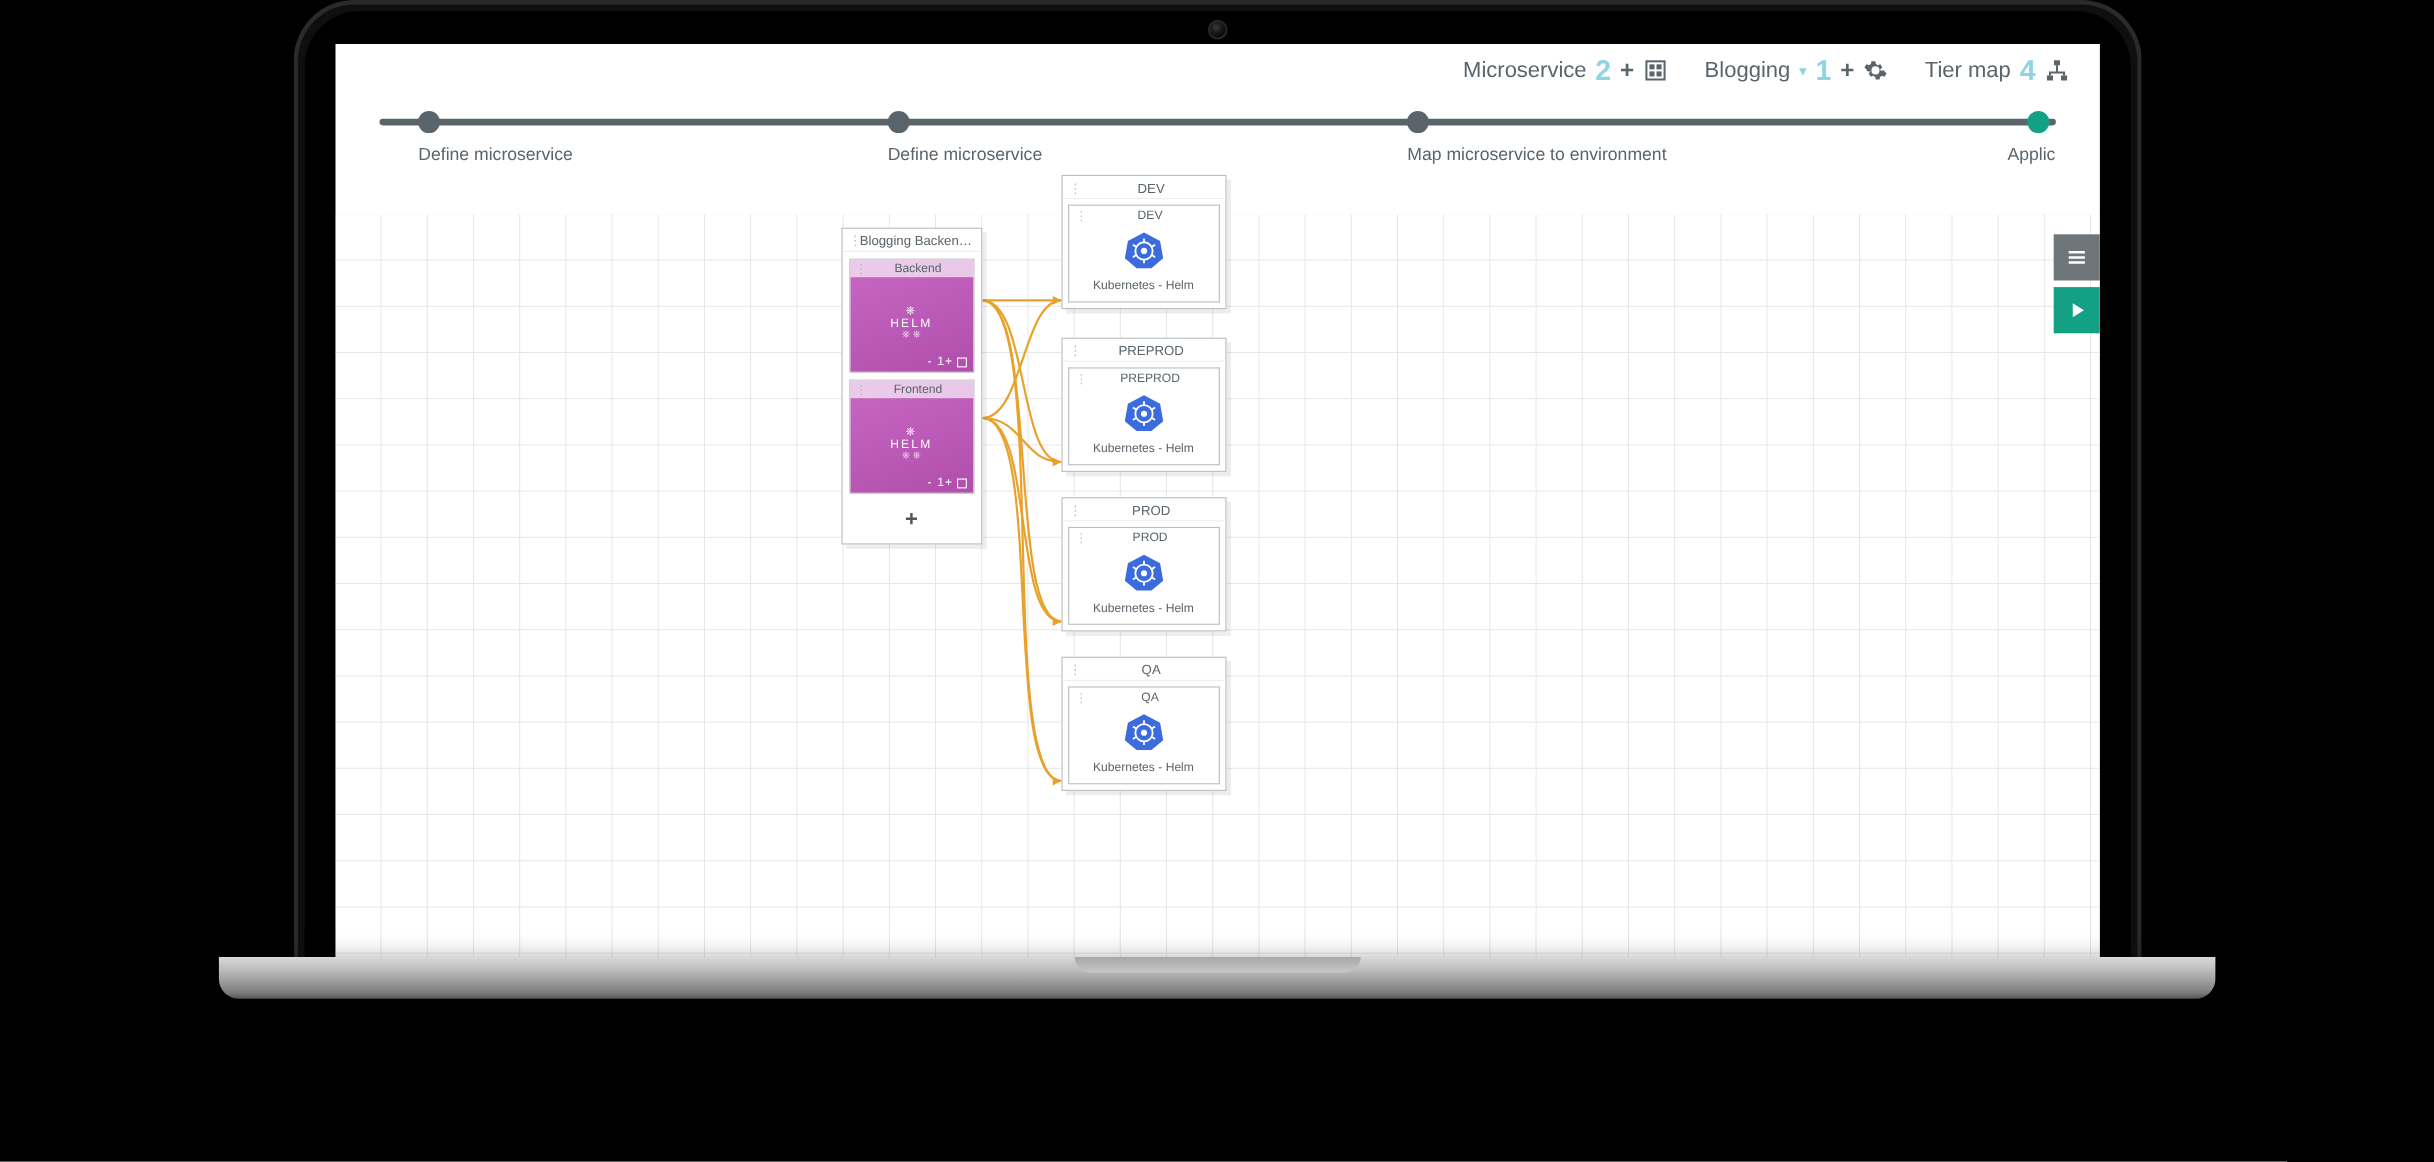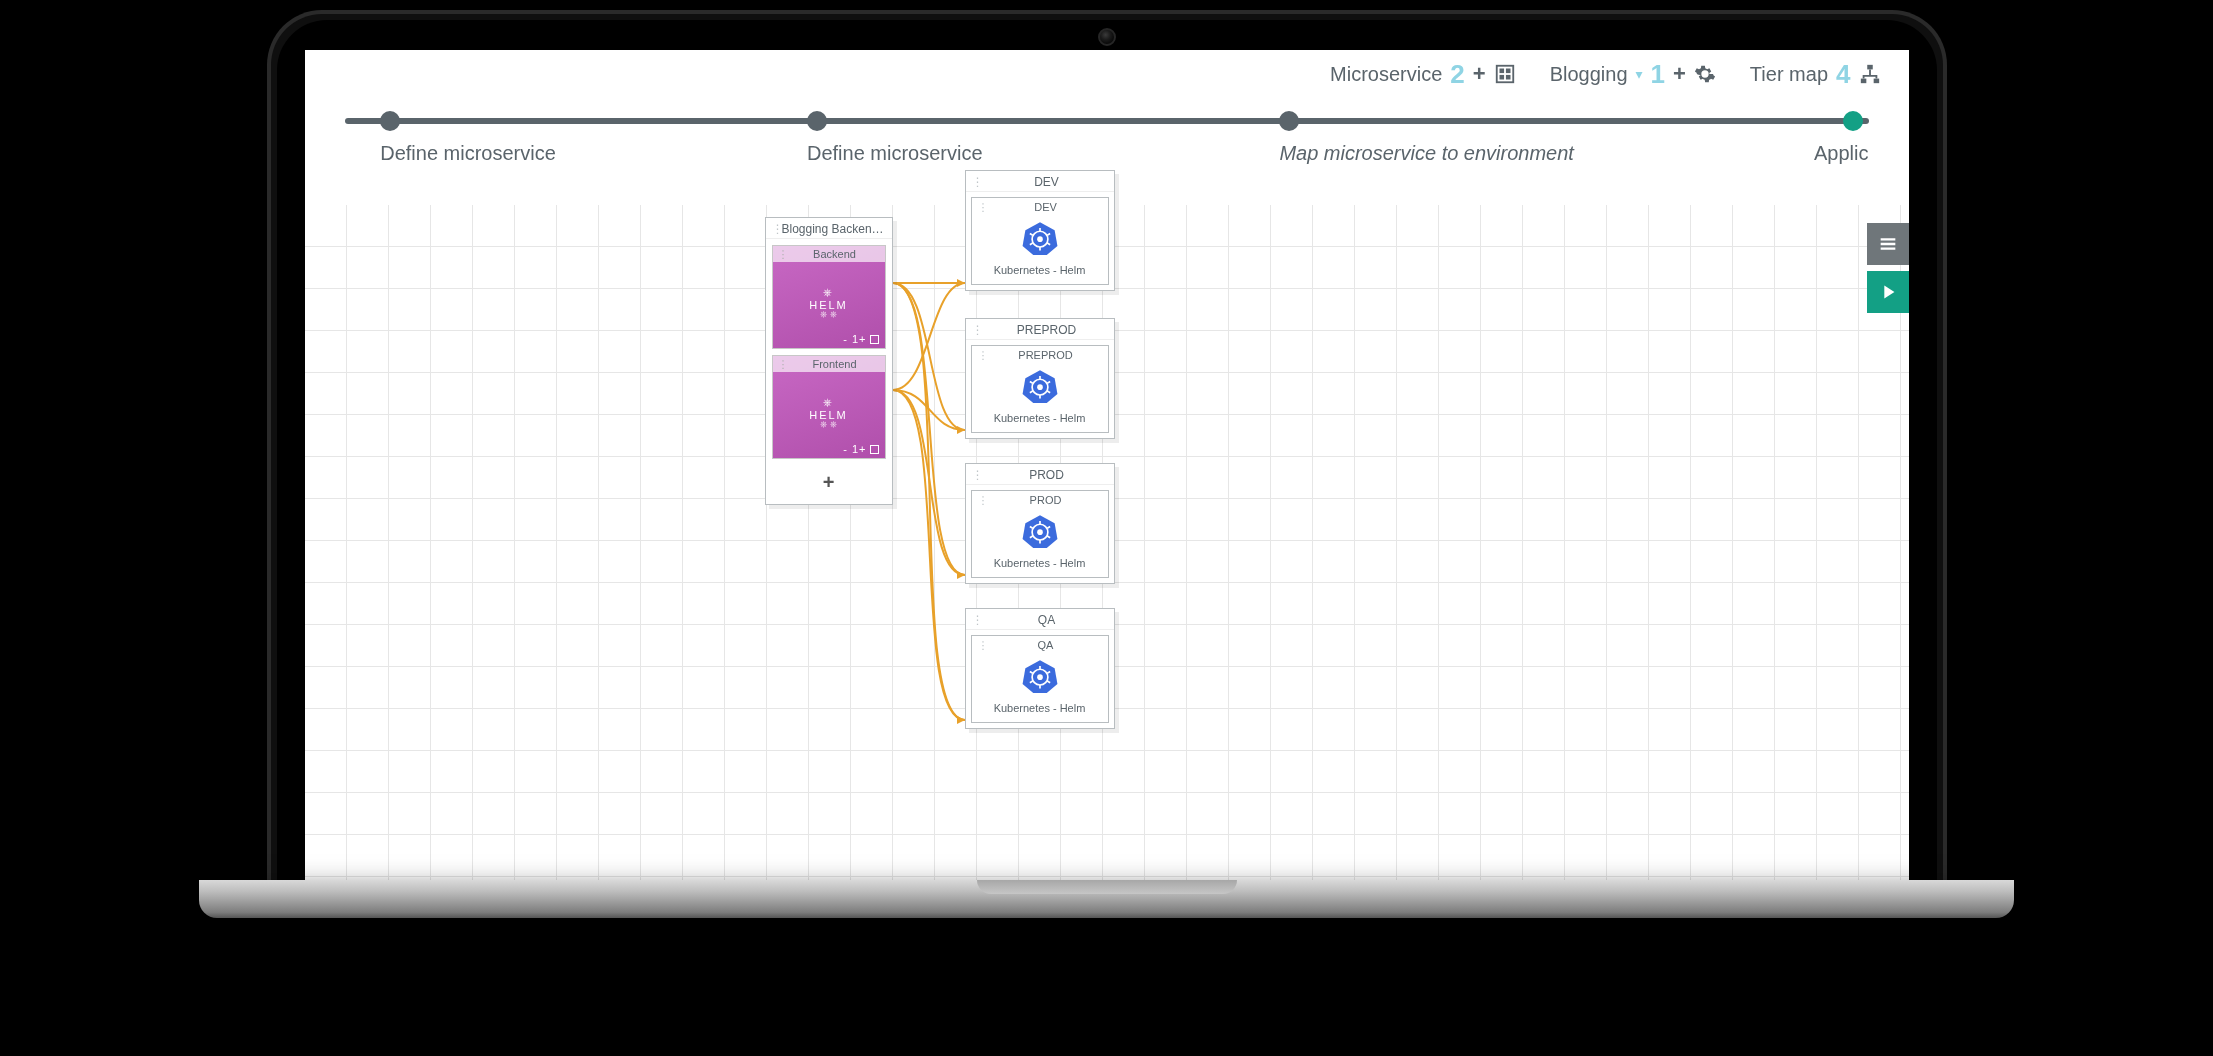--- a/index.html
+++ b/index.html
@@ -11,40 +11,40 @@
     --grid:#e6e6e6;
     --panel-border:#b8bdc0;
     --helm1:#c868c4;
     --helm2:#b04fab;
     --k8s:#3b6bdd;
     --orange:#e8a12a;
   }
   *{box-sizing:border-box;font-family:Arial,Helvetica,sans-serif;}
   body{margin:0;background:#000;min-height:100vh;display:flex;align-items:flex-start;justify-content:center;}
   
-  .laptop{width:1680px;margin-top:10px;position:relative;}
+  .laptop{width:1680px;margin-top:0;position:relative;}
   .bezel{background:#0f0f0f;border-radius:55px 55px 0 0;padding:6px 6px 0 6px;border:4px solid #2a2a2a;border-bottom:none;}
   .bezel-inner{background:#000;border-radius:50px 50px 0 0;padding:30px 28px 0 28px;position:relative;height:860px;overflow:hidden;}
   .camera{position:absolute;top:8px;left:50%;transform:translateX(-50%);width:18px;height:18px;border-radius:50%;background:radial-gradient(circle at 40% 35%,#3a3a3a 0,#1a1a1a 40%,#0a0a0a 70%);border:2px solid #262626;}
   .screen{background:#fff;height:100%;position:relative;overflow:hidden;}
   .base{height:38px;background:linear-gradient(#d9d9d9,#bdbdbd 30%,#7d7d7d 85%,#555 100%);border-radius:0 0 18px 18px;position:relative;width:108%;left:-4%;box-shadow:0 10px 30px rgba(0,0,0,.6);}
   .notch{position:absolute;top:0;left:50%;transform:translateX(-50%);width:260px;height:14px;background:linear-gradient(#a7a7a7,#c6c6c6);border-radius:0 0 16px 16px;}
   
   .topbar{height:48px;display:flex;justify-content:flex-end;align-items:center;padding:0 28px;gap:34px;color:var(--steel);font-size:20px;}
   .topbar .item{display:flex;align-items:center;gap:8px;}
   .topbar .count{color:var(--sky);font-size:26px;font-weight:600;}
   .topbar .ico{width:22px;height:22px;color:var(--steel);}
   .topbar .plus{font-size:22px;font-weight:700;color:var(--steel);}
   .topbar .sep-caret{color:var(--sky);font-size:14px;}
   .stepper-wrap{padding:0 40px;}
   .stepper{position:relative;height:26px;margin:10px 0 8px 0;}
   .stepper .track{position:absolute;top:10px;left:0;right:0;height:6px;background:var(--steel);border-radius:4px;}
   .stepper .dot{position:absolute;top:3px;width:20px;height:20px;border-radius:50%;background:var(--steel);transform:translateX(-50%);}
   .stepper .dot.done{background:var(--teal);}
-  .step-labels{display:flex;color:var(--steel);font-size:20px;}
+  .step-labels{display:flex;color:var(--steel);font-size:16px;}
   .step-labels span{white-space:nowrap;}
   
   .canvas{position:absolute;top:155px;left:0;right:0;bottom:0;
     background-image:linear-gradient(var(--grid) 1px,transparent 1px),linear-gradient(90deg,var(--grid) 1px,transparent 1px);
     background-size:42px 42px;background-position:-1px -1px;}
   
   .side-btn{position:absolute;right:0;width:42px;height:42px;display:flex;align-items:center;justify-content:center;color:#fff;}
   .side-menu{top:18px;background:#6f767a;}
   .side-play{top:66px;background:var(--teal);}
   .side-btn svg{width:22px;height:22px;}
@@ -127,21 +127,21 @@
             <div id="dots">
                 <div class="dot" style="left: 3%;"></div>
                 <div class="dot" style="left: 31%;"></div>
                 <div class="dot" style="left: 62%;"></div>
                 <div class="dot done" style="left: 99%;"></div>
               </div>
           </div>
           <div class="step-labels" id="steplabels" style="position: relative; height: 24px;">
               <span style="position: absolute; margin-left: 0px; left: calc(3% - 10px);">Define microservice</span>
               <span style="position: absolute; left: calc(31% - 10px);">Define microservice</span>
-              <span style="position: absolute; left: calc(62% - 10px); font-style: italic;">Map microservice to environment</span>
+              <span style="position: absolute; left: calc(62% - 10px);">Map microservice to environment</span>
               <span style="position: absolute; right: 0px;">Applic</span>
             </div>
         </div>
 
         <div class="canvas">
 
           <div class="side-btn side-menu">
             <svg viewBox="0 0 24 24" stroke="#fff" stroke-width="2.5">
                 <line x1="4" y1="7" x2="20" y2="7"></line>
                 <line x1="4" y1="12" x2="20" y2="12"></line>

